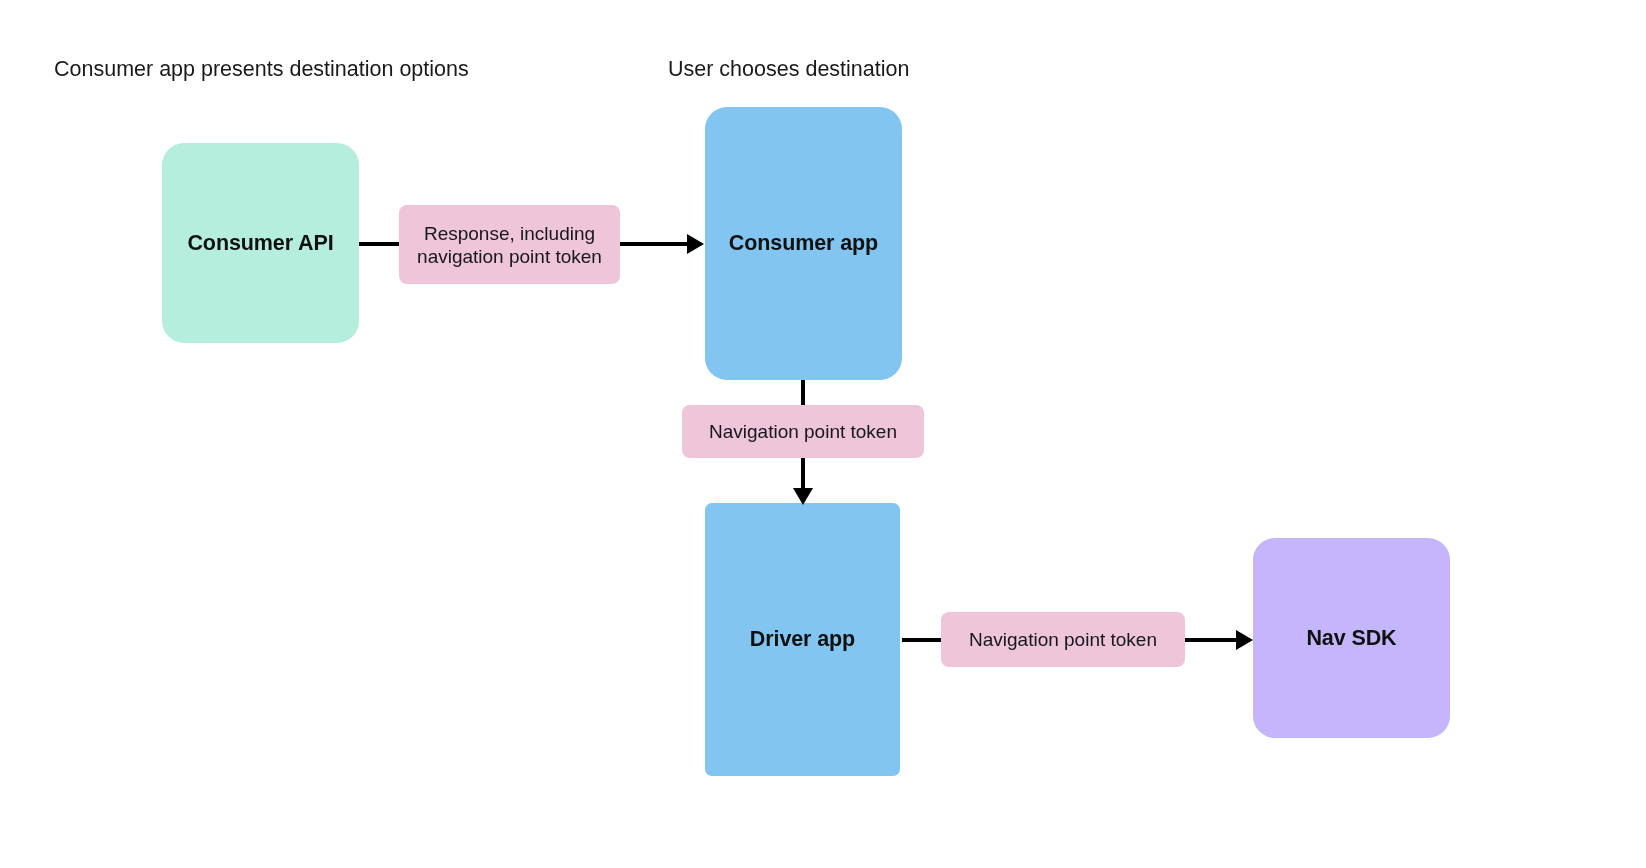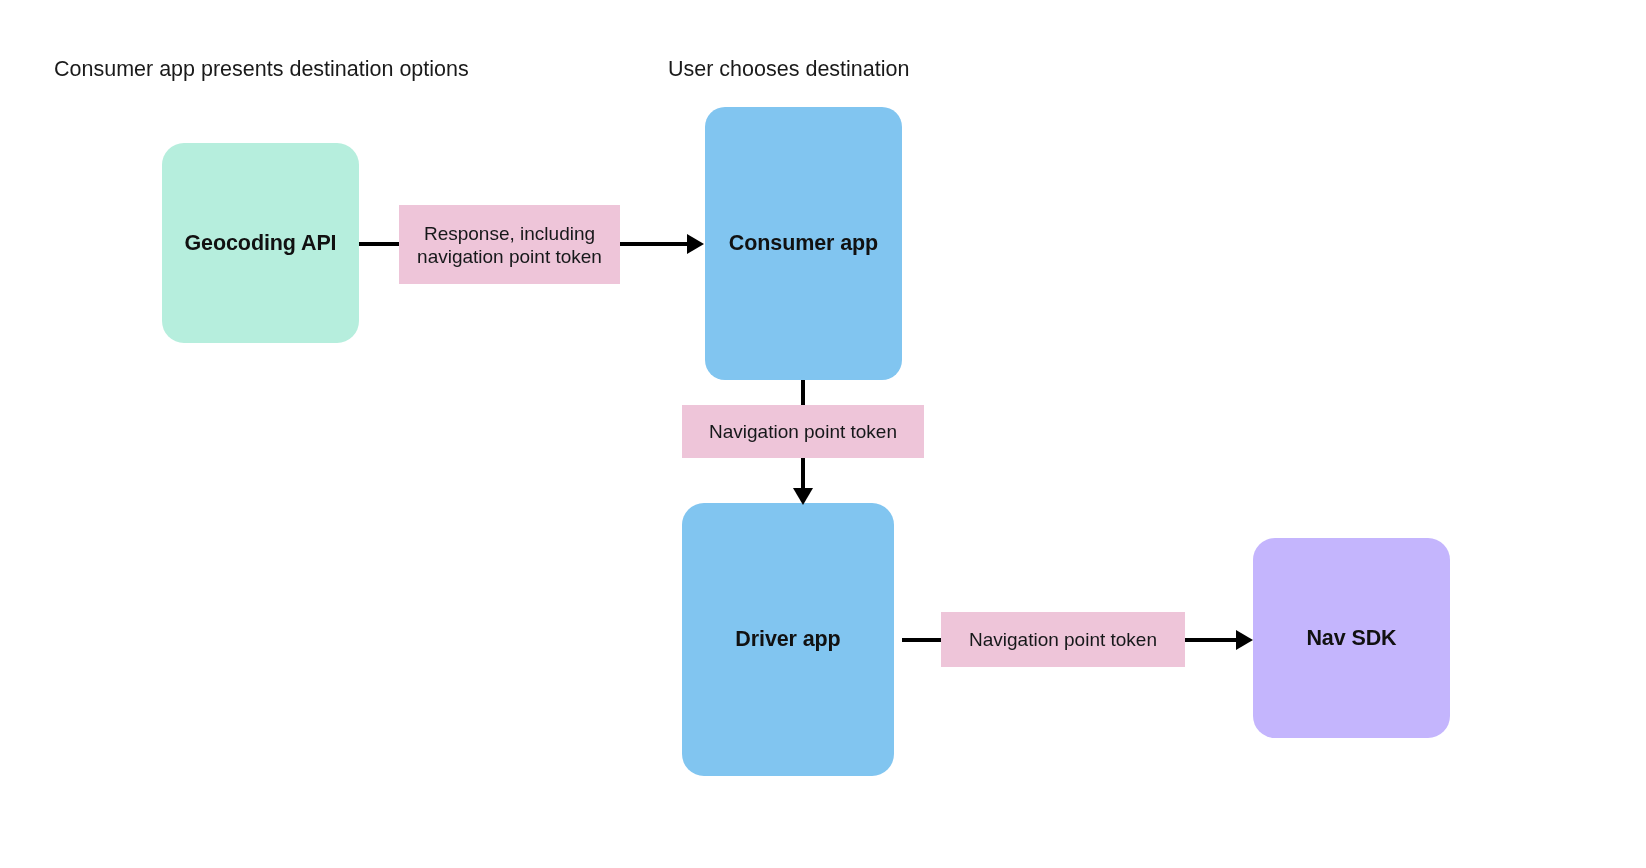--- a/index.html
+++ b/index.html
@@ -53,36 +53,36 @@
 
   #node-geocoding {
     left: 162px;  top: 143px;
     width: 197px; height: 200px;
   }
   #node-consumer {
     left: 705px;  top: 107px;
     width: 197px; height: 273px;
   }
   #node-driver {
-    left: 682px;  top: 503px;
-    width: 212px; height: 273px;
+    left: 705px;  top: 503px;
+    width: 195px; height: 273px; border-radius: 7px;
   }
   #node-navsdk {
     left: 1253px; top: 538px;
     width: 197px; height: 200px;
   }
 
   
   .edge-chip {
     position: absolute;
     box-sizing: border-box;
     display: flex;
     align-items: center;
     justify-content: center;
-    border-radius: 0;
+    border-radius: 8px;
     z-index: 4;
   }
   .edge-chip-label {
     font-size: 19px;
     line-height: 23px;
     color: #16181a;
     text-align: center;
     font-weight: 400;
   }
 
@@ -161,24 +161,24 @@
 
   <div id="conn-consumer-chip" class="connector conn-v"></div>
   <div id="conn-chip-driver" class="connector conn-v"></div>
   <div id="head-chip-driver" class="arrow-down"></div>
 
   <div id="conn-driver-chip" class="connector conn-h"></div>
   <div id="conn-chip-navsdk" class="connector conn-h"></div>
   <div id="head-chip-navsdk" class="arrow-right"></div>
 
   <div id="node-geocoding" class="node" style="background: rgb(182, 238, 221);">
-    <span class="node-label">Geocoding API</span>
-  </div>
-
-  <div id="node-consumer" class="node" style="background: rgb(129, 197, 240); border-radius: 20px;">
+    <span class="node-label">Consumer API</span>
+  </div>
+
+  <div id="node-consumer" class="node" style="background: rgb(129, 197, 240);">
     <span class="node-label">Consumer app</span>
   </div>
 
   <div id="node-driver" class="node" style="background: rgb(129, 197, 240);">
     <span class="node-label">Driver app</span>
   </div>
 
   <div id="node-navsdk" class="node" style="background: #c4b5fd;">
     <span class="node-label">Nav SDK</span>
   </div>

